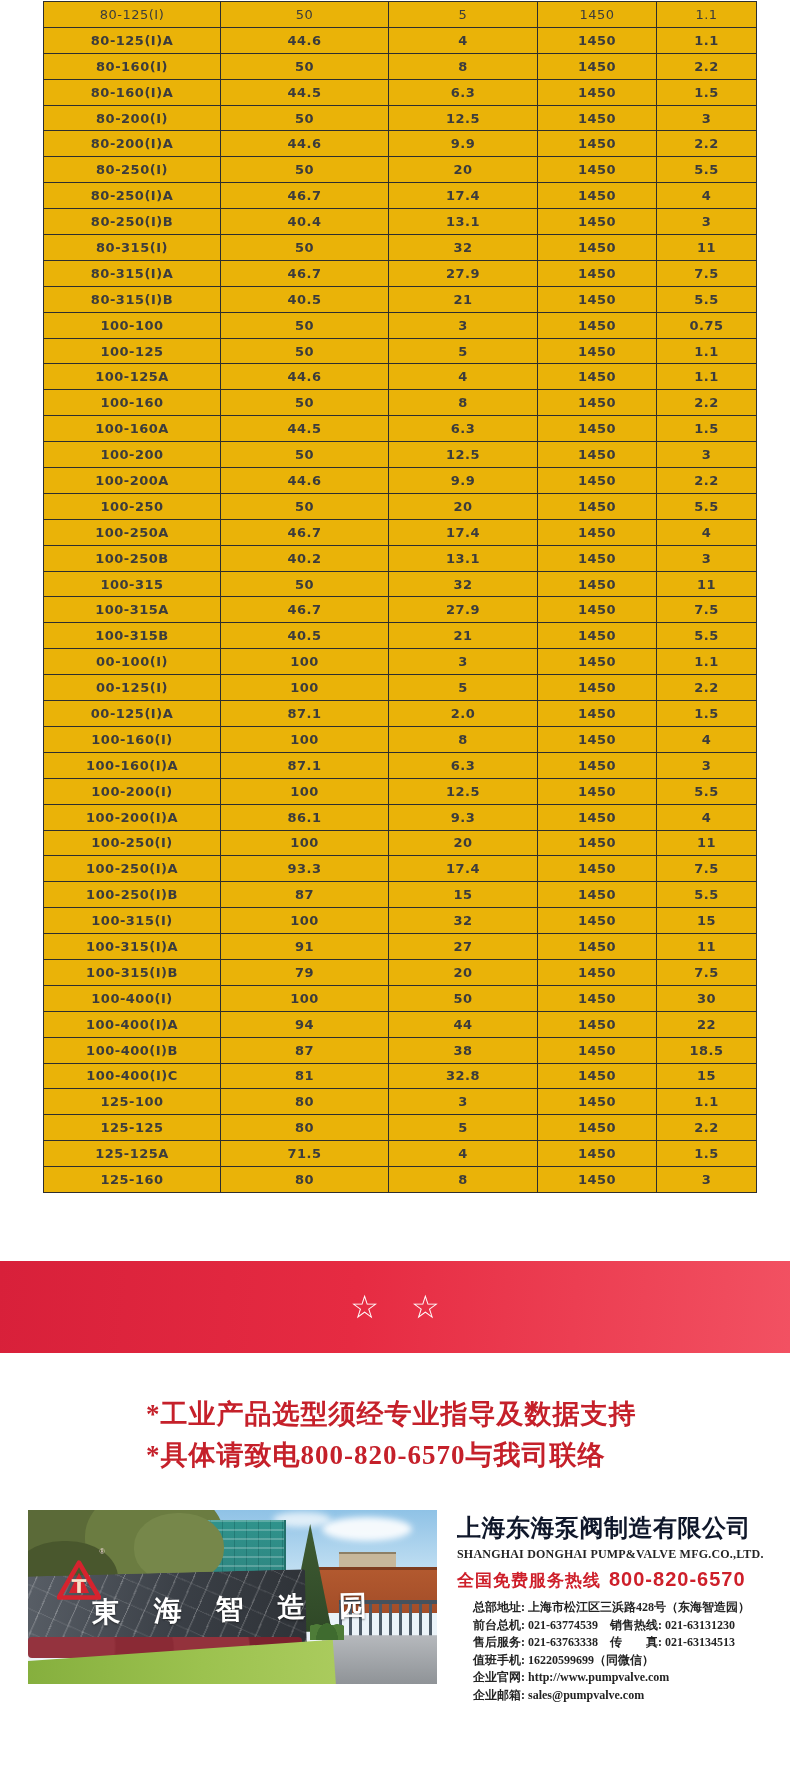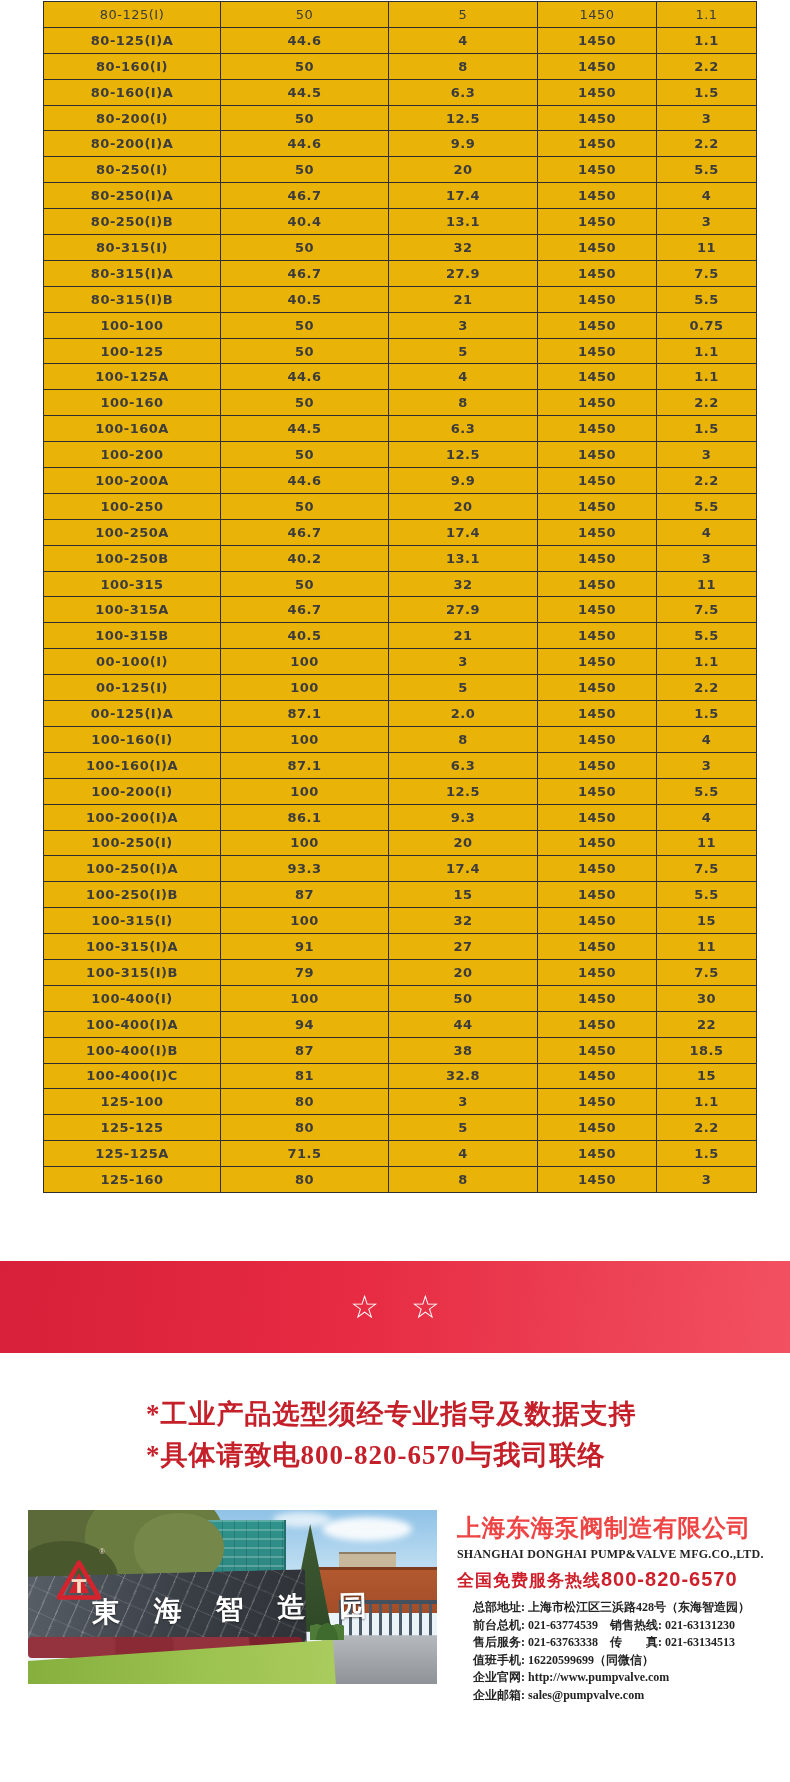--- a/index.html
+++ b/index.html
@@ -130,28 +130,28 @@
   .palm {
     position:absolute; left:69%; top:60%; width:34px; height:26px;
     background:
       radial-gradient(ellipse at 50% 100%, #3f6b2f 0 45%, rgba(0,0,0,0) 46%),
       radial-gradient(ellipse at 20% 80%, #4e7c38 0 35%, rgba(0,0,0,0) 36%),
       radial-gradient(ellipse at 80% 80%, #4e7c38 0 35%, rgba(0,0,0,0) 36%);
   }
 
   
   .company { position:absolute; left:457px; top:1512px; width:315px; }
-  .c-name { font-size:24px; font-weight:900; color:#ef4444; letter-spacing:0.5px; white-space:nowrap; }
+  .c-name { font-size:24px; font-weight:900; color:#0f172a; letter-spacing:0.5px; white-space:nowrap; }
   .c-en {
     margin-top:3px; font-size:12px; font-weight:700; color:#242424;
     font-family:"Liberation Serif", serif; white-space:nowrap; letter-spacing:0.2px;
   }
   .c-hotline { margin-top:6px; color:#ce1f2a; white-space:nowrap; }
   .c-hotline .hl-label { font-size:17px; font-weight:900; letter-spacing:1px; }
-  .c-hotline .hl-num { font-size:20px; font-weight:900; letter-spacing:1px; }
+  .c-hotline .hl-num { font-size:20px; font-weight:900; margin-left:8px; letter-spacing:1px; }
   .c-info { margin-top:7px; }
   .c-info .info-line {
     font-size:12px; font-weight:700; color:#232323; line-height:17.5px;
     font-family:"Liberation Serif", serif; white-space:nowrap;margin-left:16px;
   }
 </style>
 </head>
 <body>
 
 <div class="spec-table" id="spec-table">

